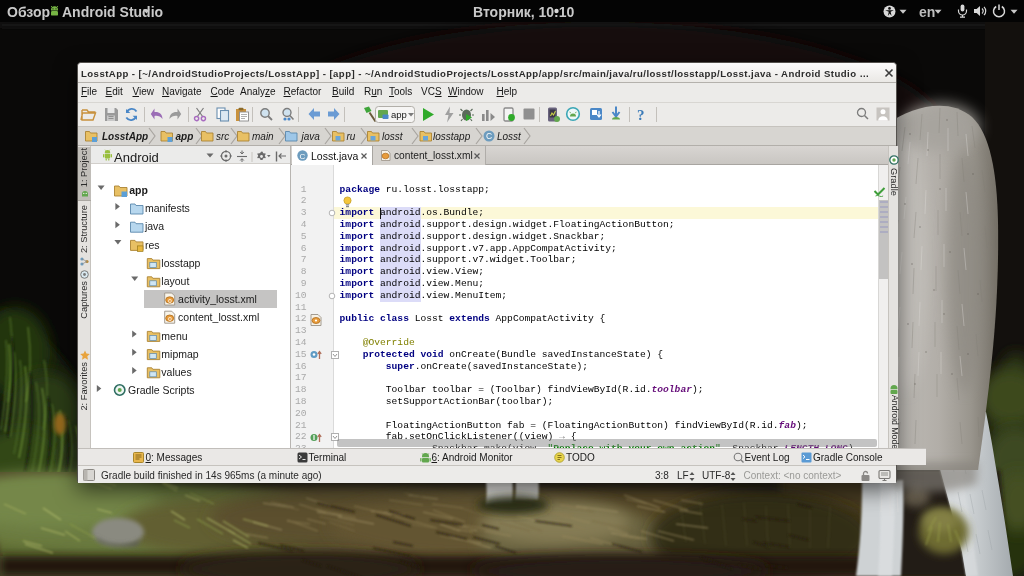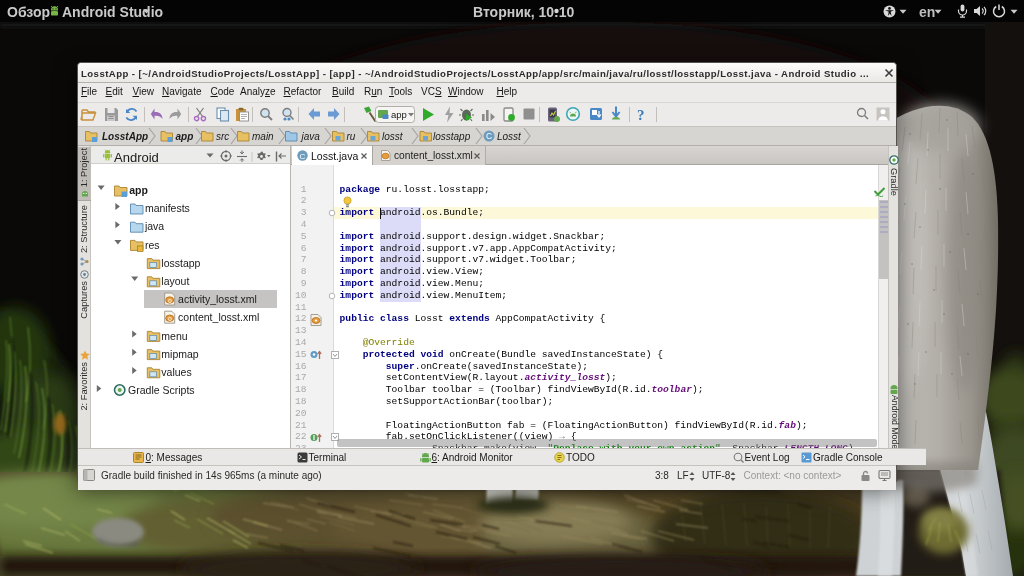--- a/index.html
+++ b/index.html
@@ -36,21 +36,21 @@
   .kw { color:#000080; font-weight:bold; }
   .ann { color:#808000; }
   .fld { color:#660e7a; font-weight:bold; font-style:italic; }
   .str { color:#008000; font-weight:bold; }
   .hi { background:#dcdcf8; }
 
   #rstrip { left:810px; top:83px; width:10px; height:302px; background:#e4e2df; border-left:1px solid #c6c3be; }
 
   #btools { left:0; top:385px; width:848px; height:17px; background:#eae8e6; border-top:1px solid #c1beba; }
   #btools .t { position:absolute; top:3px; font-size:10px; color:#1a1a1a; white-space:nowrap; }
-  #status { left:0; top:402px; width:818px; height:25px; background:#ecebe9; border-top:1px solid #c6c3be; }
+  #status { left:0; top:402px; width:818px; height:18px; background:#ecebe9; border-top:1px solid #c6c3be; }
   #status .t { position:absolute; top:4px; font-size:10px; color:#2a2a2a; white-space:nowrap; }
 
   .vL { position:absolute; writing-mode:vertical-rl; transform:rotate(180deg); font-size:9.3px; color:#2a2a2a; white-space:nowrap; }
   .vR { position:absolute; writing-mode:vertical-rl; font-size:9.3px; color:#2a2a2a; white-space:nowrap; }
 </style>
 </head>
 <body>
 <div id="desk" class="abs">
 <svg width="1024" height="554" viewBox="0 0 1024 554">
 <defs>
@@ -873,31 +873,31 @@
     <div class="abs hi" style="left:89.1px;top:73px;width:40.5px;height:11.8px;z-index:2;"></div>
     <div class="abs hi" style="left:89.1px;top:84.8px;width:40.5px;height:11.8px;z-index:2;"></div>
     <div class="abs hi" style="left:89.1px;top:96.6px;width:40.5px;height:11.8px;z-index:2;"></div>
     <div class="abs hi" style="left:89.1px;top:108.4px;width:40.5px;height:11.8px;z-index:2;"></div>
     <div class="abs hi" style="left:89.1px;top:120.2px;width:40.5px;height:11.8px;z-index:2;"></div>
     <div class="abs hi" style="left:89.1px;top:132px;width:40.5px;height:11.8px;z-index:2;"></div>
     <div class="abs hi" style="left:89.1px;top:143.8px;width:40.5px;height:11.8px;z-index:2;"></div>
     <div class="cl" style="top:37.6px;"><span class="kw">package</span> ru.losst.losstapp;</div>
     <div class="cl" style="top:61.2px;"><span class="kw">import</span> android.os.Bundle;</div>
     <div class="abs" style="left:88.6px;top:61.6px;width:1px;height:11px;background:#111;z-index:4;"></div>
+    <div class="cl" style="top:73px;"><span class="kw">import</span> android.support.design.widget.FloatingActionButton;</div>
     <div class="cl" style="top:84.8px;"><span class="kw">import</span> android.support.design.widget.Snackbar;</div>
     <div class="cl" style="top:96.6px;"><span class="kw">import</span> android.support.v7.app.AppCompatActivity;</div>
     <div class="cl" style="top:108.4px;"><span class="kw">import</span> android.support.v7.widget.Toolbar;</div>
     <div class="cl" style="top:120.2px;"><span class="kw">import</span> android.view.View;</div>
     <div class="cl" style="top:132px;"><span class="kw">import</span> android.view.Menu;</div>
     <div class="cl" style="top:143.8px;"><span class="kw">import</span> android.view.MenuItem;</div>
     <div class="cl" style="top:167.4px;"><span class="kw">public class</span> Losst <span class="kw">extends</span> AppCompatActivity {</div>
     <div class="cl" style="top:191px;">    <span class="ann">@Override</span></div>
     <div class="cl" style="top:202.8px;">    <span class="kw">protected void</span> onCreate(Bundle savedInstanceState) {</div>
     <div class="cl" style="top:214.6px;">        <span class="kw">super</span>.onCreate(savedInstanceState);</div>
-    <div class="cl" style="top:226.4px;">        setContentView(R.layout.<span class="fld">activity_losst</span>);</div>
     <div class="cl" style="top:238.2px;">        Toolbar toolbar = (Toolbar) findViewById(R.id.<span class="fld">toolbar</span>);</div>
     <div class="cl" style="top:250px;">        setSupportActionBar(toolbar);</div>
     <div class="cl" style="top:273.6px;">        FloatingActionButton fab = (FloatingActionButton) findViewById(R.id.<span class="fld">fab</span>);</div>
     <div class="cl" style="top:285.4px;">        fab.setOnClickListener((view) <span style="color:#7a7a7a;">→</span> {</div>
     <div class="cl" style="top:297.2px;">                Snackbar.make(view, <span class="str">"Replace with your own action"</span>, Snackbar.<span class="fld">LENGTH_LONG</span>)</div>
   </div>
   <div id="gutter">
     <div class="ln" style="top:18.6px;">1</div>
         <div class="ln" style="top:30.4px;">2</div>
         <div class="ln" style="top:42.2px;">3</div>

